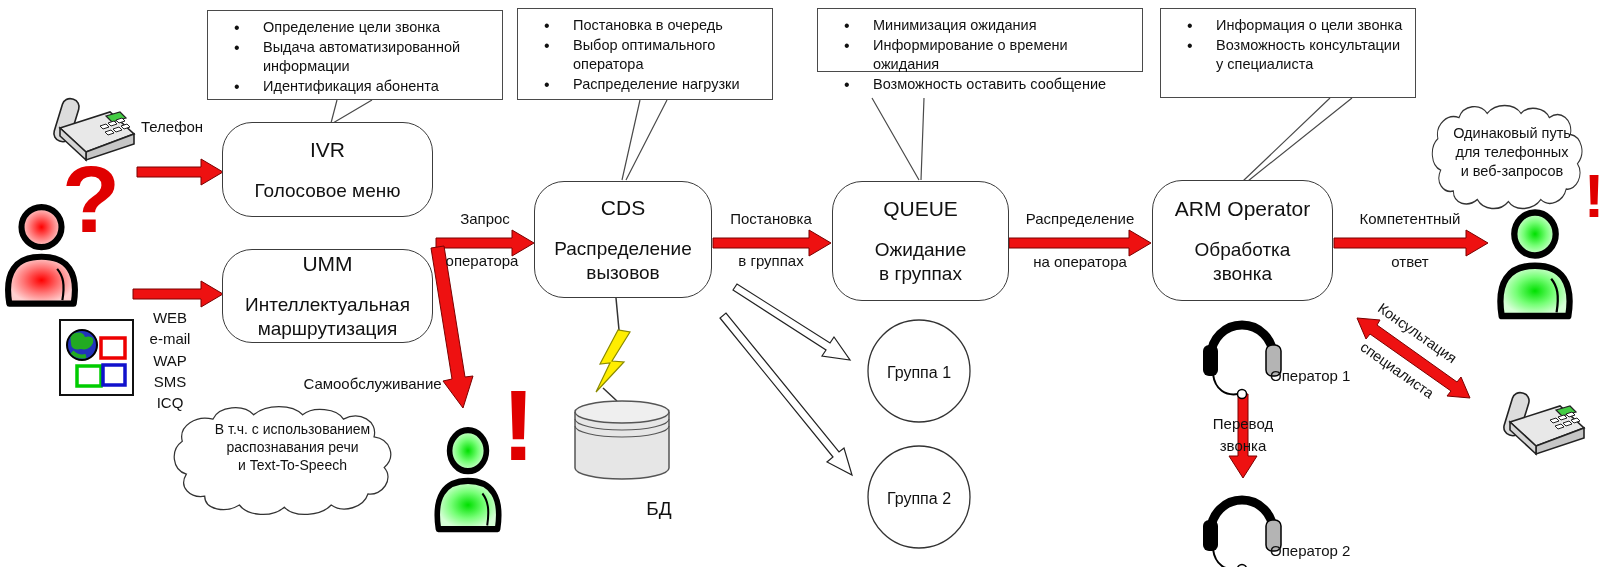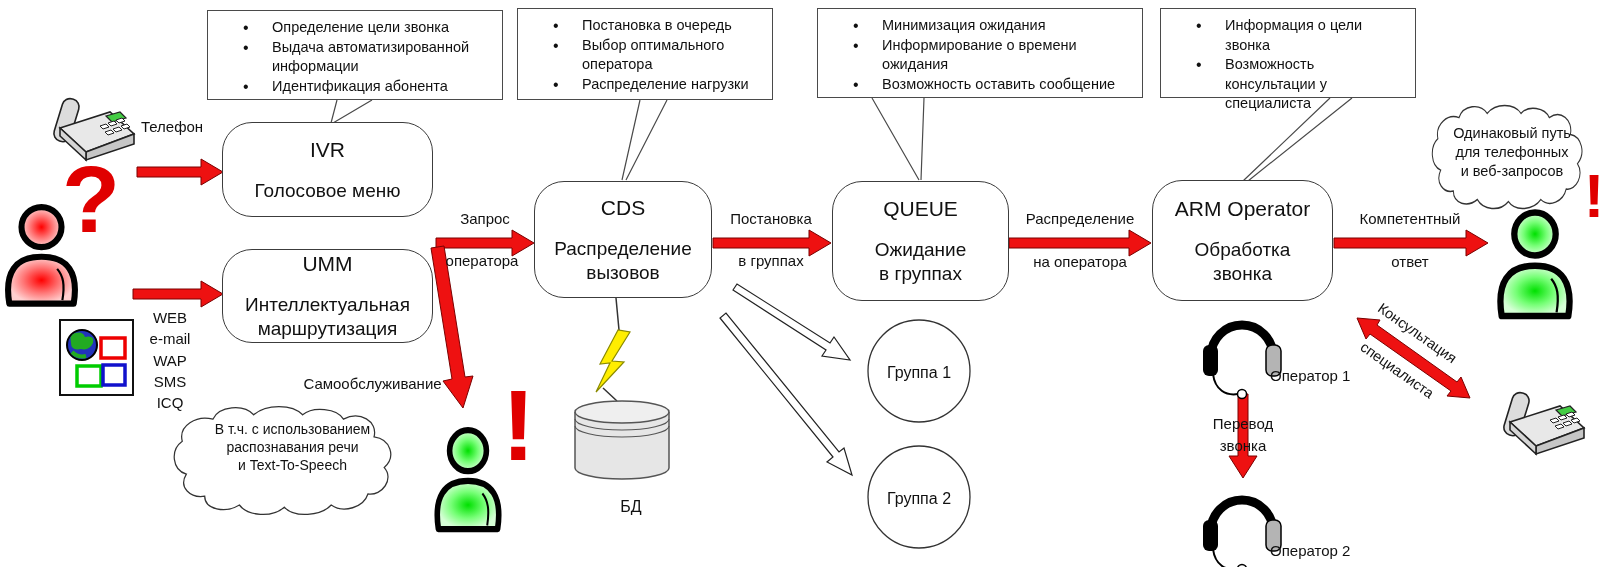--- a/index.html
+++ b/index.html
@@ -1,21 +1,21 @@
 <!DOCTYPE html>
 <html><head>
 <meta charset="utf-8">
 <style>
   html,body{margin:0;padding:0;background:#fff;}
   .canvas{position:relative;width:1606px;height:567px;background:#fff;overflow:hidden;
           font-family:"Liberation Sans",sans-serif;color:#111;}
   .layer{position:absolute;left:0;top:0;}
   .abs{position:absolute;}
   .lbl{font-size:15px;line-height:1.3;text-align:center;white-space:pre-line;}
-  .callout{background:#fff;border:1.2px solid #4a4a4a;box-sizing:border-box;padding:7px 6px 4px 20px;}
+  .callout{background:#fff;border:1.2px solid #4a4a4a;box-sizing:border-box;padding:7px 6px 4px 11px;}
   .callout ul{margin:0;padding:0;}
   .callout li{list-style:none;position:relative;padding-left:44px;font-size:14.5px;
               line-height:1.35;max-width:237px;}
   .callout li::before{content:"\2022";position:absolute;left:15px;top:-1px;font-size:16px;}
   .node{background:#fff;border:1.4px solid #3c3c3c;border-radius:30px;box-sizing:border-box;
         display:flex;flex-direction:column;align-items:center;justify-content:center;text-align:center;}
   .node-title{font-size:21px;line-height:1.25;}
   .node-sub{font-size:19px;line-height:1.25;white-space:pre-line;margin-top:16px;}
   .bigmark{font-weight:700;color:#e00000;line-height:1;text-align:center;}
   .rot{transform:rotate(35.3deg);font-size:14.5px;}
@@ -134,21 +134,21 @@
       <li>Идентификация абонента</li>
     </ul>
   </div>
   <div class="callout abs" style="left:517px;top:8px;width:256px;height:92px">
     <ul>
       <li>Постановка в очередь</li>
       <li>Выбор оптимального оператора</li>
       <li>Распределение нагрузки</li>
     </ul>
   </div>
-  <div class="callout abs" style="left:817px;top:8px;width:326px;height:90px">
+  <div class="callout abs" style="left:817px;top:8px;width:326px;height:64px">
     <ul>
       <li>Минимизация ожидания</li>
       <li>Информирование о времени ожидания</li>
       <li>Возможность оставить сообщение</li>
     </ul>
   </div>
   <div class="callout abs" style="left:1160px;top:8px;width:256px;height:90px">
     <ul>
       <li>Информация о цели звонка</li>
       <li>Возможность консультации у специалиста</li>
@@ -194,21 +194,21 @@
   <div class="lbl abs" style="left:1010px;top:252px;width:140px">на оператора</div>
   <div class="lbl abs" style="left:1338px;top:209px;width:144px">Компетентный</div>
   <div class="lbl abs" style="left:1338px;top:252px;width:144px">ответ</div>
   <div class="lbl abs" style="left:295px;top:374px;width:155px">Самообслуживание</div>
   <div class="lbl abs" style="left:1193px;top:413px;width:100px;line-height:1.45">Перевод
 звонка</div>
   <div class="lbl abs" style="left:1270px;top:366px;width:110px;text-align:left">Оператор 1</div>
   <div class="lbl abs" style="left:1270px;top:541px;width:110px;text-align:left">Оператор 2</div>
   <div class="lbl abs" style="left:869px;top:363px;width:100px;font-size:16px">Группа 1</div>
   <div class="lbl abs" style="left:869px;top:489px;width:100px;font-size:16px">Группа 2</div>
-  <div class="lbl abs" style="left:601px;top:497px;width:60px;font-size:16px">БД</div>
+  <div class="lbl abs" style="left:629px;top:497px;width:60px;font-size:19px">БД</div>
   <div class="lbl abs rot" style="left:1352px;top:324px;width:130px">Консультация</div>
   <div class="lbl abs rot" style="left:1337px;top:361px;width:120px">специалиста</div>
 
   <div class="lbl abs" style="left:190px;top:420px;width:205px;font-size:14px">В т.ч. с использованием
 распознавания речи
 и Text-To-Speech</div>
   <div class="lbl abs" style="left:1436px;top:124px;width:152px;font-size:14.5px">Одинаковый путь
 для телефонных
 и веб-запросов</div>
 

